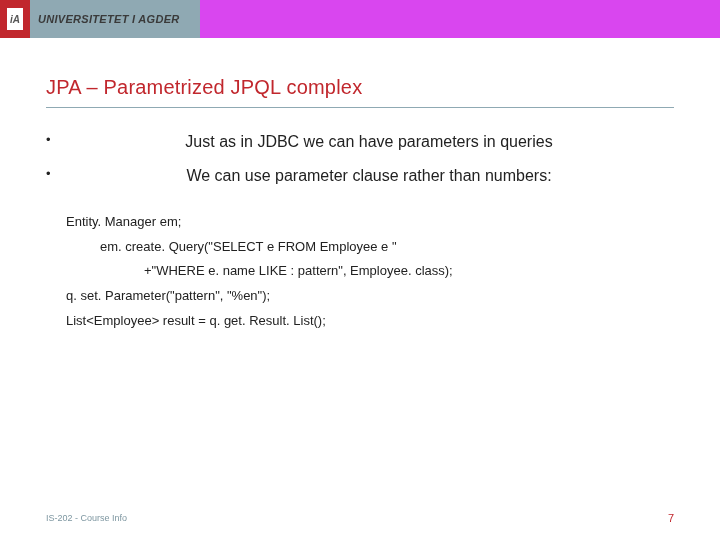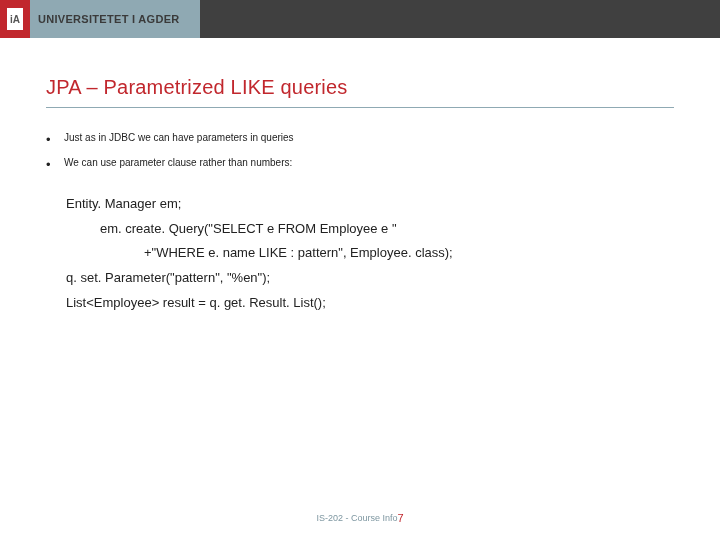--- a/index.html
+++ b/index.html
@@ -9,21 +9,22 @@
     height: 540px;
     background: #ffffff;
     font-family: Verdana, Geneva, sans-serif;
     color: #222;
     overflow: hidden;
   }
   .topbar {
     position: relative;
     width: 100%;
     height: 38px;
-    background: #404040;
+    background: #d946ef;
+    font-style: italic;
   }
   .brandchip {
     position: absolute;
     left: 0;
     top: 0;
     height: 38px;
     width: 200px;
     background: #8fa9b3;
     display: flex;
     align-items: center;
@@ -68,24 +69,25 @@
     letter-spacing: 0.2px;
   }
   ul.bullets {
     list-style: none;
     padding: 0;
     margin: 0 0 22px 0;
   }
   ul.bullets li {
     position: relative;
     padding-left: 18px;
-    font-size: 10px;
+    font-size: 16px;
     line-height: 1.5;
     margin-bottom: 10px;
     color: #222;
+    text-align: center;
   }
   ul.bullets li::before {
     content: "•";
     position: absolute;
     left: 0;
     top: 0;
     color: #222;
     font-size: 13px;
   }
   .codeblock {
@@ -96,21 +98,21 @@
     margin-left: 20px;
   }
   .codeblock .indent1 { padding-left: 34px; }
   .codeblock .indent2 { padding-left: 78px; }
   .footer {
     position: absolute;
     bottom: 16px;
     left: 46px;
     right: 46px;
     display: flex;
-    justify-content: center;
+    justify-content: space-between;
     align-items: center;
     font-size: 9px;
     color: #7e97a1;
   }
   .footer .pagenum {
     color: #c1272d;
     font-size: 11px;
   }
 </style>
 </head>
@@ -119,21 +121,21 @@
 <div class="topbar">
   <div class="brandchip">
     <div class="redsq">
       <div class="inner">iA</div>
     </div>
     <div class="brandtext">UNIVERSITETET I AGDER</div>
   </div>
 </div>
 
 <div class="slide">
-  <div class="title">JPA – Parametrized LIKE queries</div>
+  <div class="title">JPA – Parametrized JPQL complex</div>
 
   <ul class="bullets">
     <li>Just as in JDBC we can have parameters in queries</li>
     <li>We can use parameter clause rather than numbers:</li>
   </ul>
 
   <div class="codeblock">
     <div>Entity. Manager em;</div>
     <div class="indent1">em. create. Query("SELECT e FROM Employee e "</div>
     <div class="indent2">+"WHERE e. name LIKE : pattern", Employee. class);</div>

